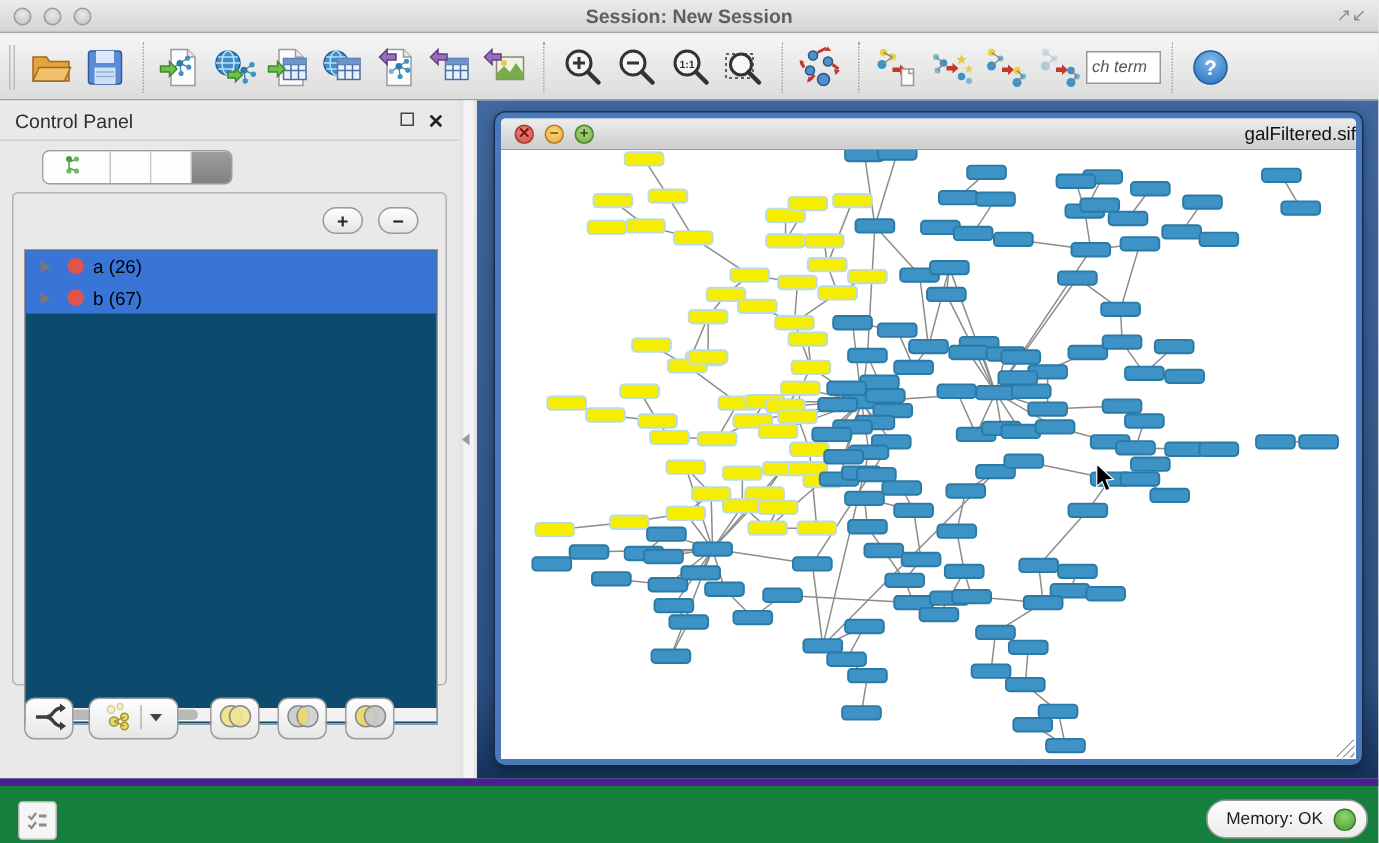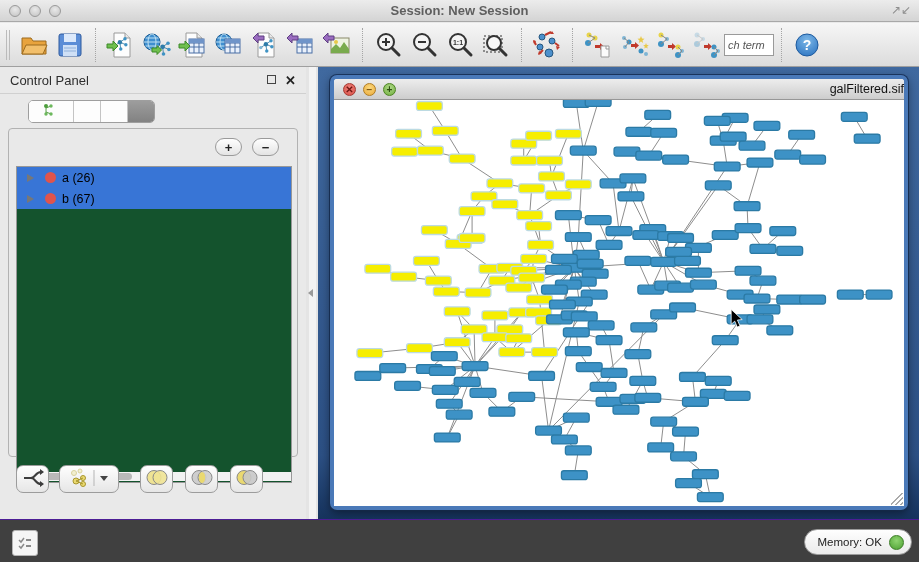--- a/index.html
+++ b/index.html
@@ -52,21 +52,21 @@
   .cp-tab.selected { background:linear-gradient(#9d9d9d,#828282); color:#fff; }
 
   .cp-body { position:absolute; left:8px; top:61px; width:290px; height:329px;
     border:1px solid #b2b2b2; border-radius:4px; background:#e9e9e9; }
   .pm-row { position:absolute; right:18px; top:9px; display:flex; gap:10px; }
   .pm-btn { width:27px; height:18px; border:1px solid #9a9a9a; border-radius:9px;
     background:linear-gradient(#fefefe,#e4e4e4); font-size:13px; font-weight:bold;
     color:#222; line-height:15px; text-align:center; }
 
   .sets-list { position:absolute; left:7px; top:37px; width:276px; height:317px;
-    background:#14532d; border:1px solid #989898; overflow:hidden; }
+    background:#0c4a6e; border:1px solid #989898; overflow:hidden; }
   .set-row { height:21px; display:flex; align-items:center; background:#3875d6; }
   .set-expander { width:0; height:0; border-left:7px solid #777; border-top:4.5px solid transparent;
     border-bottom:4.5px solid transparent; margin-left:10px; }
   .set-dot { width:11px; height:11px; border-radius:50%; background:#e0544c; margin-left:11px; }
   .set-label { font-size:12.5px; color:#000; margin-left:6px; }
   .hscroll { position:absolute; left:1px; bottom:1px; width:274px; height:9px; background:#f2f2f2; }
   .hscroll-thumb { position:absolute; left:4px; top:1px; width:110px; height:7px;
     background:#b9b9b9; border-radius:4px; }
 
   .cp-actions { position:absolute; left:16px; top:398px; width:280px; height:30px; display:flex; }
@@ -101,21 +101,21 @@
   .if-title { position:absolute; left:0; right:0; text-align:right; font-size:12.5px; color:#111; }
   .if-canvas { position:relative; width:570px; height:406px; background:#fff; overflow:hidden; }
   .resize-grip { position:absolute; right:1px; bottom:1px; width:12px; height:12px;
     background:
       linear-gradient(135deg, transparent 45%, #aaa 45%, #aaa 52%, transparent 52%),
       linear-gradient(135deg, transparent 65%, #aaa 65%, #aaa 72%, transparent 72%),
       linear-gradient(135deg, transparent 85%, #aaa 85%, #aaa 92%, transparent 92%); }
 
   
   .statusbar { position:absolute; left:0; top:519px; width:919px; height:43px;
-    background:#404040; border-top:1px solid #4c1d95; }
+    background:#15803d; border-top:5px solid #4c1d95; }
   .task-btn { position:absolute; left:12px; top:10px; width:26px; height:26px;
     border:1px solid #b3b3b3; border-radius:3px; background:#f5f5f5;
     display:flex; align-items:center; justify-content:center; }
   .memory-btn { position:absolute; right:7px; top:9px; height:26px; padding:0 7px 0 12px;
     border:1px solid #9b9b9b; border-radius:13px; background:linear-gradient(#fefefe,#ebebeb);
     display:flex; align-items:center; gap:7px; font-size:11.5px; color:#222; }
   .mem-dot { width:15px; height:15px; border-radius:50%;
     background:radial-gradient(circle at 50% 35%, #8fd470,#4da032); border:1px solid #3a7d24; }
 </style>
 </head>

